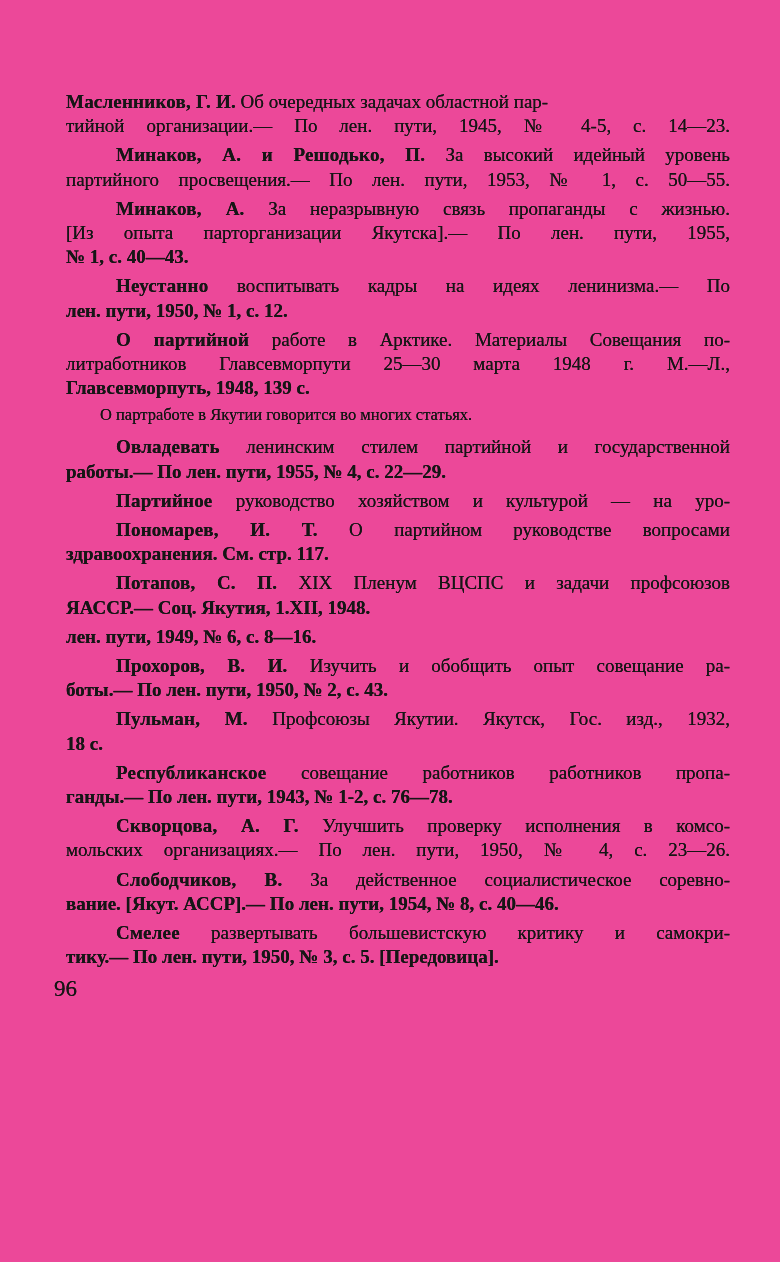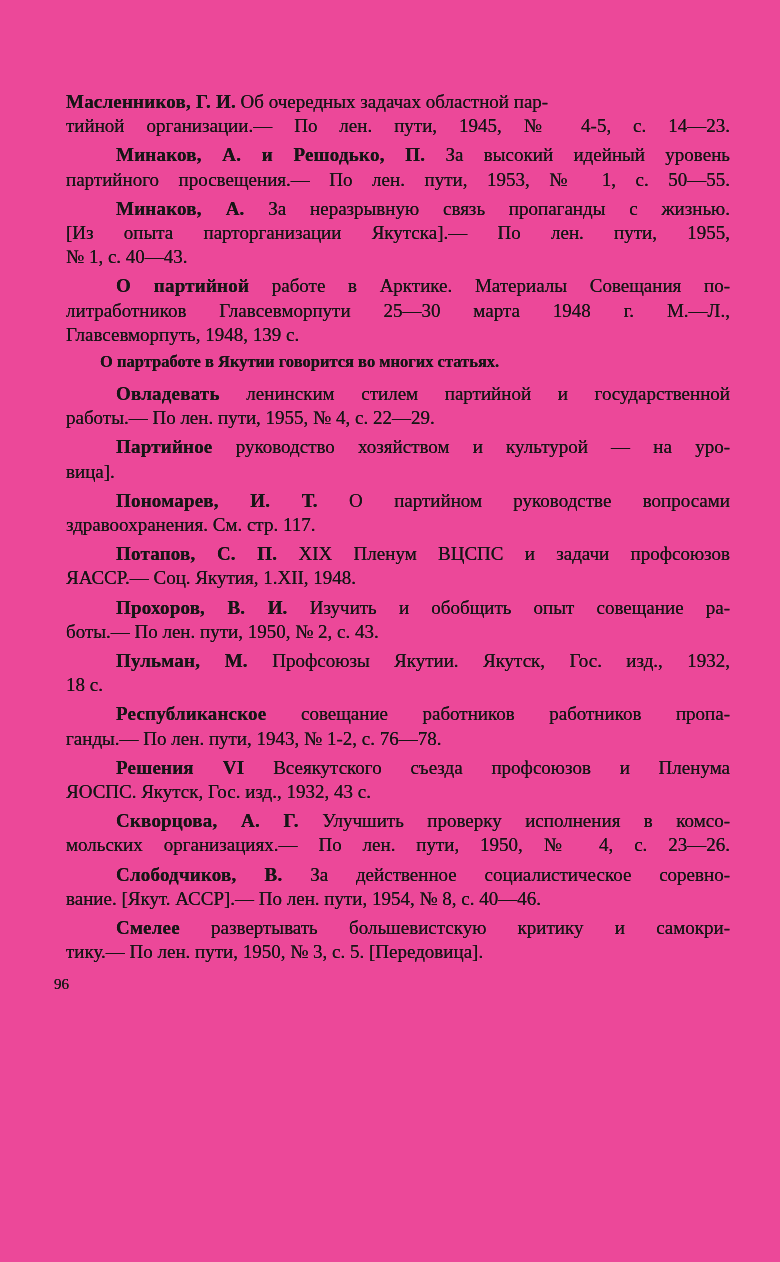--- a/index.html
+++ b/index.html
@@ -25,33 +25,32 @@
     font-size: 19px;
     line-height: 24.2px;
   }
   .entry { margin: 0 0 5px 0; }
   .ln {
     text-align: justify;
     text-align-last: justify;
     white-space: normal;
   }
   .ln.first { text-indent: 50px; }
-  .ln.short { text-align-last: left; }
+  .ln.short { text-align-last: left; font-weight: bold; }
   .lead { font-weight: bold; letter-spacing: 0.2px; }
   .note {
     margin: 5px 0 10px 0;
     font-size: 16.5px;
     line-height: 20px;
     text-indent: 34px;
     text-align: left;
-    font-weight: bold;
   }
   .page-number {
     margin: 7px 0 0 -12px;
-    font-size: 15px;
+    font-size: 23px;
     text-align: left;
   }
 </style>
 </head>
 <body>
 
 <div class="page">
   <div class="text-block">
 
     <p class="entry">
@@ -63,72 +62,72 @@
       <span class="ln first" style="display:block"><b class="lead">Минаков, А. и Решодько, П.</b><span> За высокий идейный уровень</span></span>
       <span class="ln" style="display:block">партийного просвещения.— По лен. пути, 1953, № 1, с. 50—55.</span>
     </p>
 
     <p class="entry">
       <span class="ln first" style="display:block"><b class="lead">Минаков, А.</b><span> За неразрывную связь пропаганды с жизнью.</span></span>
       <span class="ln" style="display:block">[Из опыта парторганизации Якутска].— По лен. пути, 1955,</span>
       <span class="ln short" style="display:block">№ 1, с. 40—43.</span>
     </p>
 
+    <p class="entry">
+      <span class="ln first" style="display:block"><b class="lead">Неустанно</b><span> воспитывать кадры на идеях ленинизма.— По</span></span>
+      <span class="ln short" style="display:block">лен. пути, 1950, № 1, с. 12.</span>
+    </p>
 
     <p class="entry">
       <span class="ln first" style="display:block"><b class="lead">О партийной</b><span> работе в Арктике. Материалы Совещания по-</span></span>
       <span class="ln" style="display:block">литработников Главсевморпути 25—30 марта 1948 г. М.—Л.,</span>
       <span class="ln short" style="display:block">Главсевморпуть, 1948, 139 с.</span>
     </p>
 
     <p class="note">О партработе в Якутии говорится во многих статьях.</p>
 
 
     <p class="entry">
       <span class="ln first" style="display:block"><b class="lead">Овладевать</b><span> ленинским стилем партийной и государственной</span></span>
       <span class="ln short" style="display:block">работы.— По лен. пути, 1955, № 4, с. 22—29.</span>
     </p>
 
     <p class="entry">
       <span class="ln first" style="display:block"><b class="lead">Партийное</b><span> руководство хозяйством и культурой — на уро-</span></span>
-      <span class="ln short" style="display:block">вица].</span>
     </p>
 
     <p class="entry">
       <span class="ln first" style="display:block"><b class="lead">Пономарев, И. Т.</b><span> О партийном руководстве вопросами</span></span>
       <span class="ln short" style="display:block">здравоохранения. См. стр. 117.</span>
     </p>
 
     <p class="entry">
       <span class="ln first" style="display:block"><b class="lead">Потапов, С. П.</b><span> XIX Пленум ВЦСПС и задачи профсоюзов</span></span>
       <span class="ln short" style="display:block">ЯАССР.— Соц. Якутия, 1.XII, 1948.</span>
     </p>
 
     <p class="entry">
+      <span class="ln short" style="display:block">лен. пути, 1949, № 6, с. 8—16.</span>
     </p>
 
     <p class="entry">
       <span class="ln first" style="display:block"><b class="lead">Прохоров, В. И.</b><span> Изучить и обобщить опыт совещание ра-</span></span>
       <span class="ln short" style="display:block">боты.— По лен. пути, 1950, № 2, с. 43.</span>
     </p>
 
     <p class="entry">
       <span class="ln first" style="display:block"><b class="lead">Пульман, М.</b><span> Профсоюзы Якутии. Якутск, Гос. изд., 1932,</span></span>
       <span class="ln short" style="display:block">18 с.</span>
     </p>
 
     <p class="entry">
       <span class="ln first" style="display:block"><b class="lead">Республиканское</b><span> совещание работников работников пропа-</span></span>
       <span class="ln short" style="display:block">ганды.— По лен. пути, 1943, № 1-2, с. 76—78.</span>
     </p>
 
-    <p class="entry">
-      <span class="ln first" style="display:block"><b class="lead">Решения VI</b><span> Всеякутского съезда профсоюзов и Пленума</span></span>
-      <span class="ln short" style="display:block">ЯОСПС. Якутск, Гос. изд., 1932, 43 с.</span>
-    </p>
 
     <p class="entry">
       <span class="ln first" style="display:block"><b class="lead">Скворцова, А. Г.</b><span> Улучшить проверку исполнения в комсо-</span></span>
       <span class="ln" style="display:block">мольских организациях.— По лен. пути, 1950, № 4, с. 23—26.</span>
     </p>
 
     <p class="entry">
       <span class="ln first" style="display:block"><b class="lead">Слободчиков, В.</b><span> За действенное социалистическое соревно-</span></span>
       <span class="ln short" style="display:block">вание. [Якут. АССР].— По лен. пути, 1954, № 8, с. 40—46.</span>
     </p>

